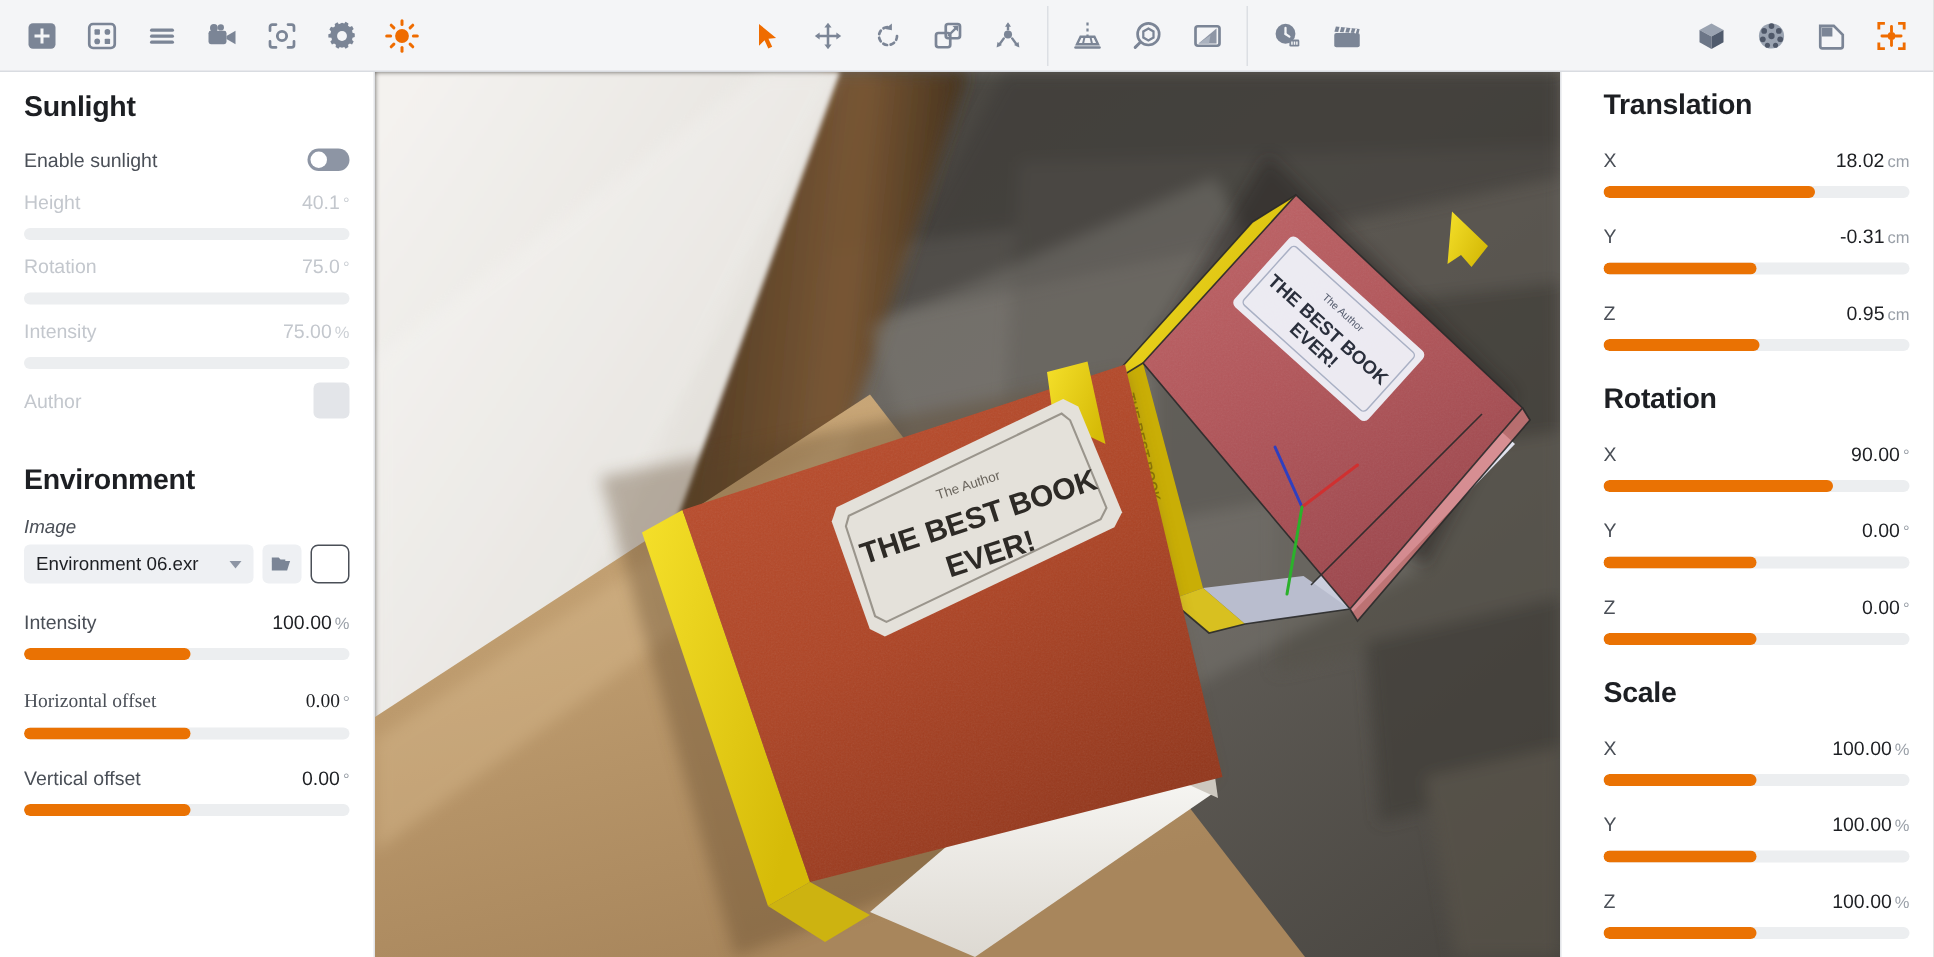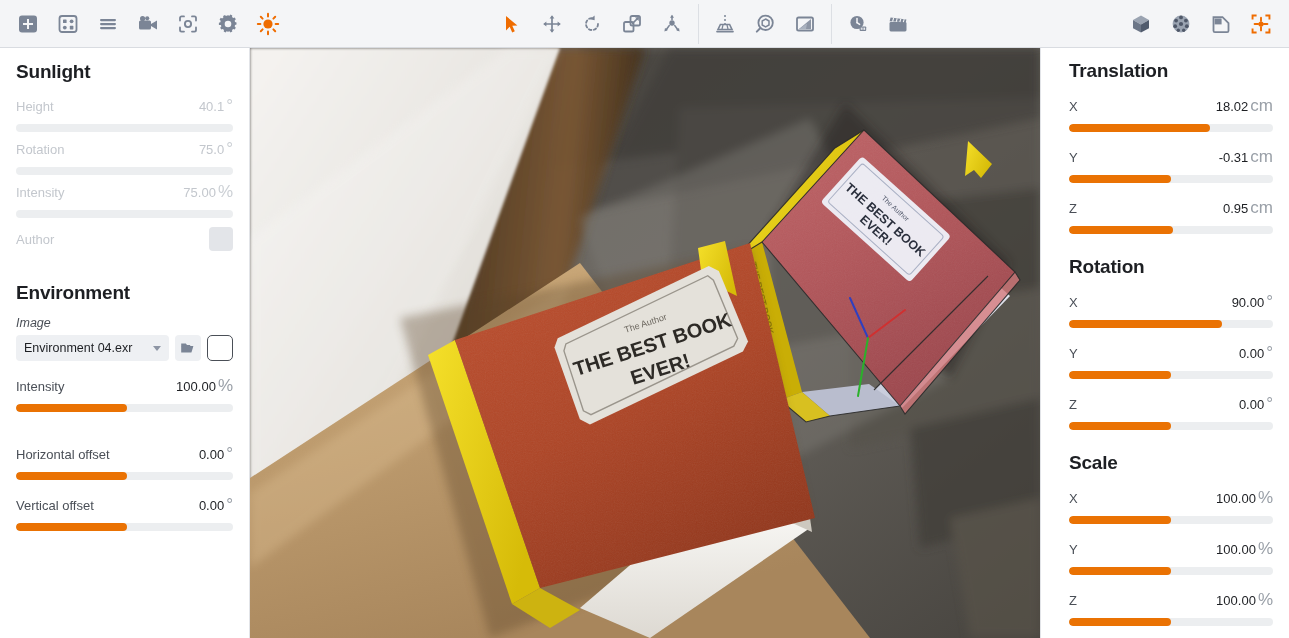--- a/index.html
+++ b/index.html
@@ -56,21 +56,21 @@
     margin-top: 13px; margin-bottom: 12px;
   }
   .panel.right .sec-title { margin-top: 12px; margin-bottom: 13px; }
 
   .row {
     display: flex; align-items: center; justify-content: space-between;
     height: 22px; margin-top: 6px;
   }
   .row .lbl { font-size: 13px; color: #4a4f57; }
   .row .val { font-size: 13px; color: #1d1f23; font-weight: normal; }
-  .row .val .unit { color: #9aa0a8; font-size: 17px; margin-left: 2px; }
+  .row .val .unit { color: #9aa0a8; font-size: 11px; margin-left: 2px; }
   .row.dim .lbl, .row.dim .val { color: #c3c7cd; }
   .row.dim .val .unit { color: #ccd0d5; }
 
   .slider {
     height: 8px; width: 100%;
     background: #eceef0; border-radius: 5px;
     margin-top: 7px; margin-bottom: 4px;
     overflow: hidden; cursor: pointer;
   }
   .slider .fill { height: 100%; background: #ea7203; border-radius: 5px; }
@@ -380,20 +380,26 @@
 
     <div class="tb-right-pad"></div>
   </div>
 
   <div class="body-row">
 
     <div class="panel left">
 
       <div class="sec-title">Sunlight</div>
 
+      <div class="row">
+        <span class="lbl">Enable sunlight</span>
+        <span class="toggle">
+          <span class="knob"></span>
+        </span>
+      </div>
 
       <div>
         <div class="row dim">
           <span class="lbl">Height</span>
           <span class="val"><span>40.1</span><span class="unit">°</span></span>
         </div>
         <div class="slider dim">
             <div class="fill" style="width:0%"></div>
           </div>
       </div>
@@ -422,21 +428,21 @@
       <div class="swatch-row">
         <span class="lbl" style="color:#c3c7cd;font-size:13px;">Author</span>
         <span class="color-swatch"></span>
       </div>
 
       <div class="sec-title" style="margin-top:30px;margin-bottom:4px;">Environment</div>
 
       <div class="field-label">Image</div>
       <div class="img-row">
         <div class="select">
-          <span class="sel-text">Environment 04.exr</span>
+          <span class="sel-text">Environment 06.exr</span>
           <span class="chev"></span>
         </div>
         <div class="icon-btn">
           <svg width="16" height="16" viewBox="0 0 16 16">
             <path d="M1.2 3.6 h4.6 l1.2 1.4 h3.2 v1.2 H1.2 Z" fill="#7b8596"></path>
             <path d="M1.2 6 h12.2 l-2 6.4 H1.2 Z" fill="#7b8596"></path>
           </svg>
         </div>
         <div class="thumb-btn"></div>
       </div>
@@ -445,21 +451,21 @@
         <div class="row" style="margin-top:14px;">
           <span class="lbl">Intensity</span>
           <span class="val"><span>100.00</span><span class="unit">%</span></span>
         </div>
         <div class="slider">
             <div class="fill" style="width:51%"></div>
           </div>
       </div>
 
       <div>
-        <div class="row" style="margin-top:31px;">
+        <div class="row" style="margin-top:16px;font-family:Liberation Serif, serif;">
           <span class="lbl">Horizontal offset</span>
           <span class="val"><span>0.00</span><span class="unit">°</span></span>
         </div>
         <div class="slider">
             <div class="fill" style="width:51%"></div>
           </div>
       </div>
 
       <div>
         <div class="row" style="margin-top:14px;">

